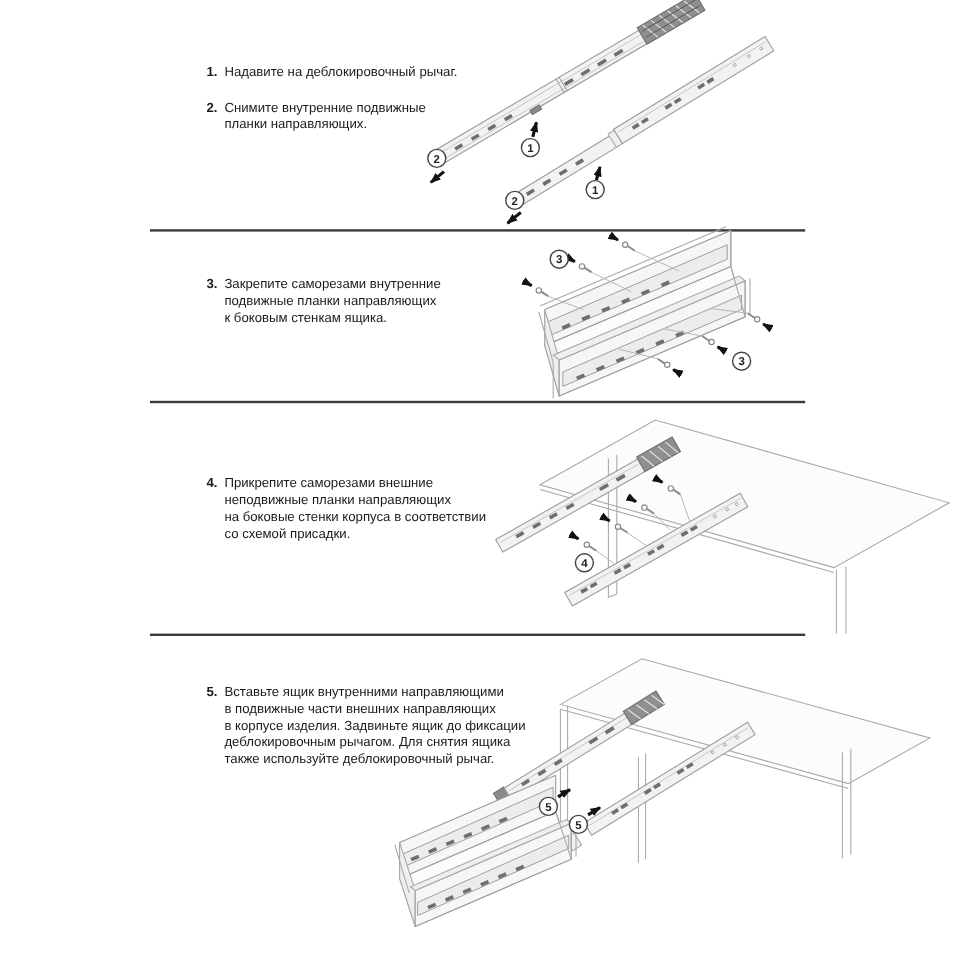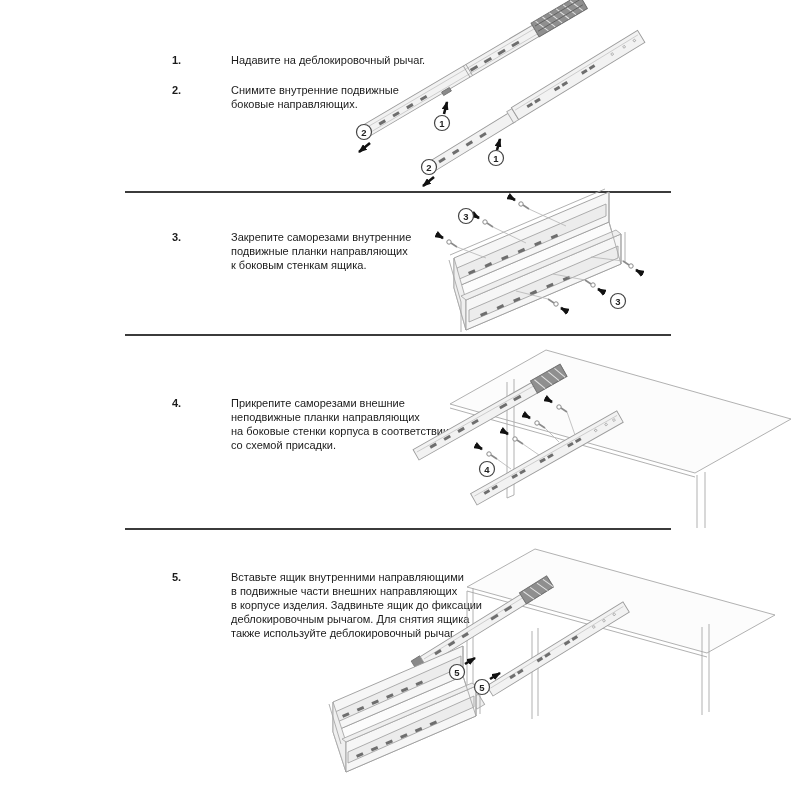--- a/index.html
+++ b/index.html
@@ -1,20 +1,20 @@
 <!DOCTYPE html>
 <html><head>
 <meta charset="utf-8">
 <style>
   html,body{margin:0;padding:0;background:#fff;}
   .canvas{position:relative;width:800px;height:800px;background:#ffffff;overflow:hidden;
           font-family:"Liberation Sans",sans-serif;}
   .step{position:absolute;display:flex;font-size:11px;line-height:14px;color:#1b1b1b;}
   .step .num{font-weight:bold;flex:none;width:15px;}
-  .step .txt{white-space:pre-line;margin-left:44px;}
+  .step .txt{white-space:pre-line;}
   .divider{position:absolute;left:125px;width:546px;height:2px;background:#3b3b3b;}
   svg{position:absolute;overflow:visible;}
   .rb{fill:#f2f2f2;stroke:#9b9b9b;stroke-width:0.9;}
   .pl{fill:#f6f6f6;stroke:#9b9b9b;stroke-width:0.9;}
   .sl{fill:#6e6e6e;}
   .ht{fill:#8f8f8f;stroke:#6f6f6f;stroke-width:0.9;}
   .hl{stroke:#e3e3e3;stroke-width:1;}
   .dk{fill:#8a8a8a;stroke:#6f6f6f;stroke-width:0.8;}
   .ln{stroke:#c2c2c2;stroke-width:0.7;}
   .wire{fill:#fcfcfc;stroke:#a8a8a8;stroke-width:0.9;}
@@ -34,21 +34,21 @@
 
 <div class="canvas">
 
   <div class="step" style="left:172px;top:53px;">
     <span class="num">1.</span>
     <span class="txt">Надавите на деблокировочный рычаг.</span>
   </div>
   <div class="step" style="left:172px;top:83px;">
     <span class="num">2.</span>
     <span class="txt">Снимите внутренние подвижные
-боковые направляющих.</span>
+планки направляющих.</span>
   </div>
   <div class="step" style="left:172px;top:230px;">
     <span class="num">3.</span>
     <span class="txt">Закрепите саморезами внутренние
 подвижные планки направляющих
 к боковым стенкам ящика.</span>
   </div>
   <div class="step" style="left:172px;top:396px;">
     <span class="num">4.</span>
     <span class="txt">Прикрепите саморезами внешние

